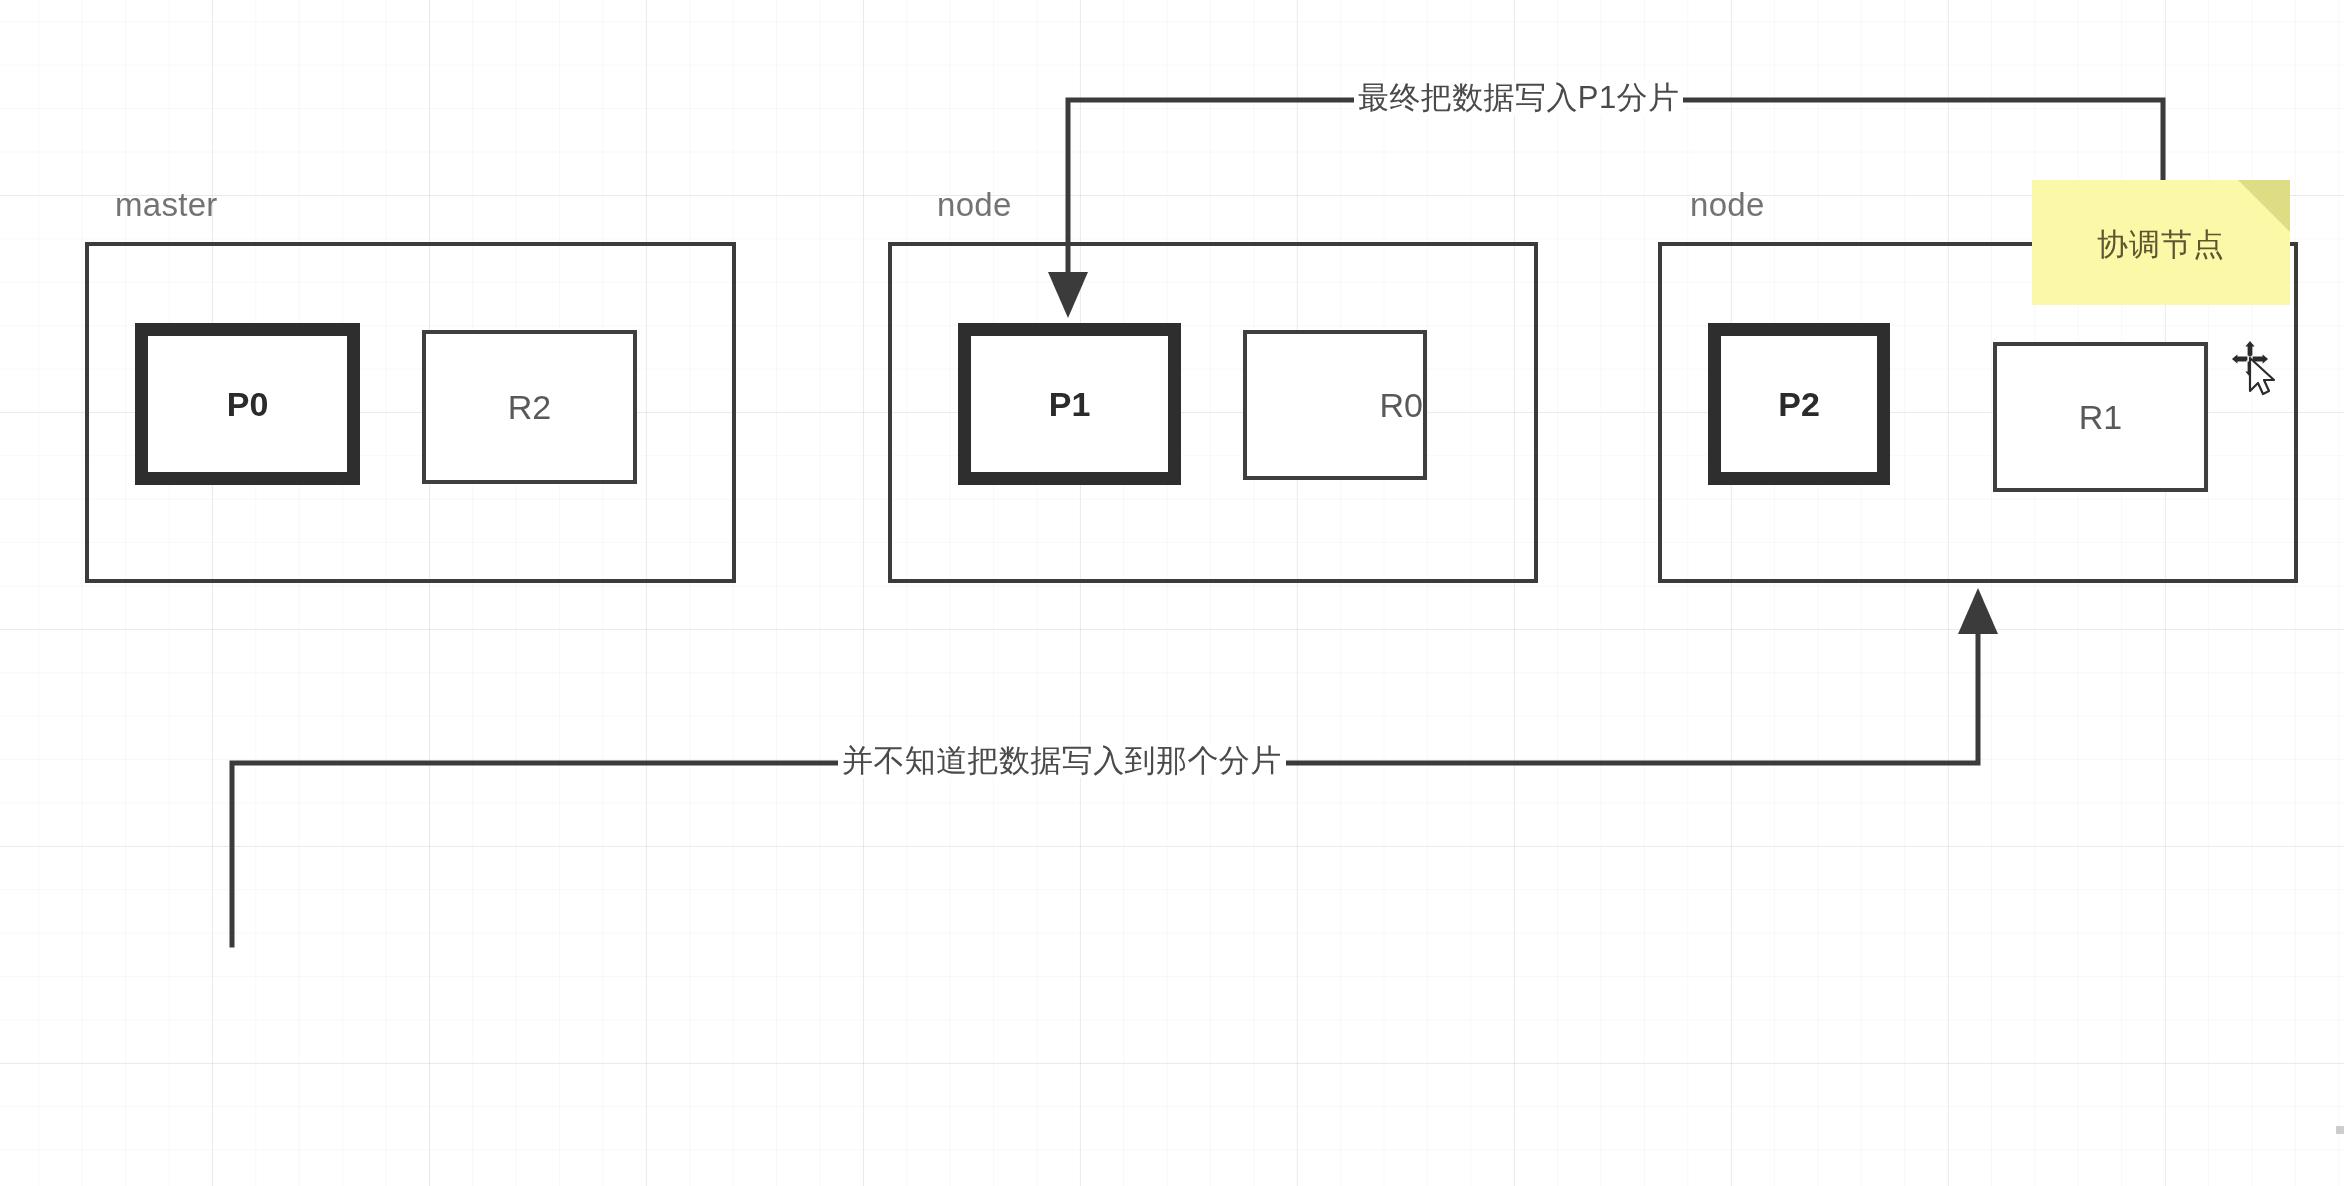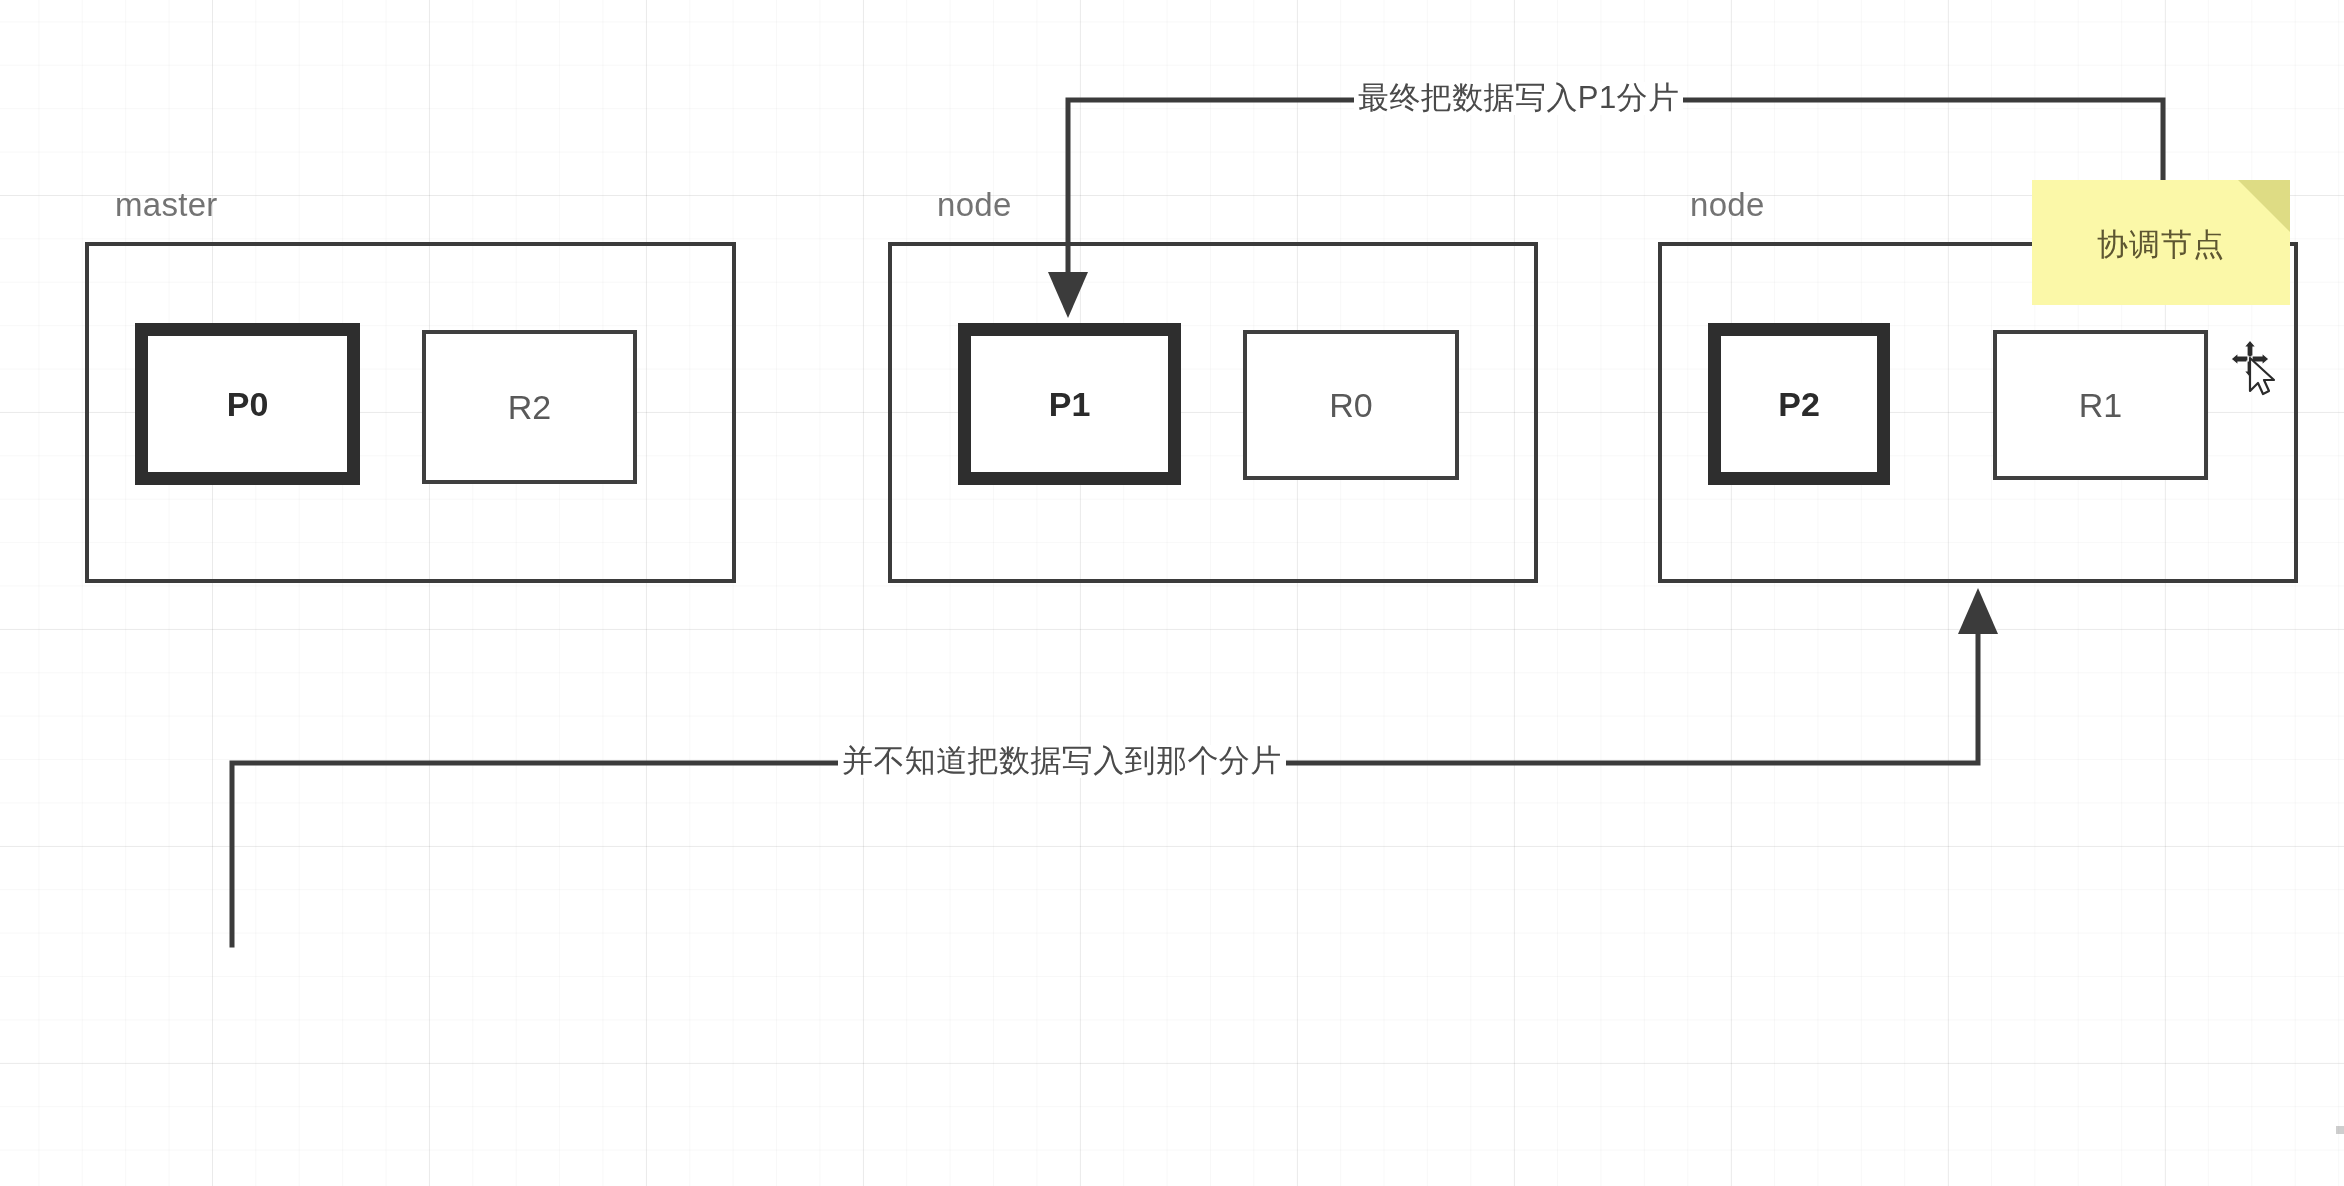--- a/index.html
+++ b/index.html
@@ -158,32 +158,32 @@
       <span>R2</span>
     </div>
   </div>
 
   <div class="node-group" style="left:0; top:0;">
     <div class="node-label" style="left:937px; top:188px;">node</div>
     <div class="node-box" style="left:888px; top:242px; width:650px; height:341px;"></div>
     <div class="shard primary" style="left:958px; top:323px; width:223px; height:162px;">
       <span>P1</span>
     </div>
-    <div class="shard replica" style="left:1243px; top:330px; width:216px; height:150px;">
+    <div class="shard replica" style="left:1243px; top:330px; width:184px; height:150px;justify-content:flex-end;">
       <span>R0</span>
     </div>
   </div>
 
   <div class="node-group" style="left:0; top:0;">
     <div class="node-label" style="left:1690px; top:188px;">node</div>
     <div class="node-box" style="left:1658px; top:242px; width:640px; height:341px;"></div>
     <div class="shard primary" style="left:1708px; top:323px; width:182px; height:162px;">
       <span>P2</span>
     </div>
-    <div class="shard replica" style="left:1993px; top:330px; width:215px; height:150px;">
+    <div class="shard replica" style="left:1993px; top:342px; width:215px; height:150px;">
       <span>R1</span>
     </div>
   </div>
 
   <div class="sticky" style="left:2032px; top:180px; width:258px; height:125px;">
     <span class="fold"></span>
     <span class="sticky-text">协调节点</span>
   </div>
 
   <div class="edge-label" style="left:1354px; top:82px;">最终把数据写入P1分片</div>

